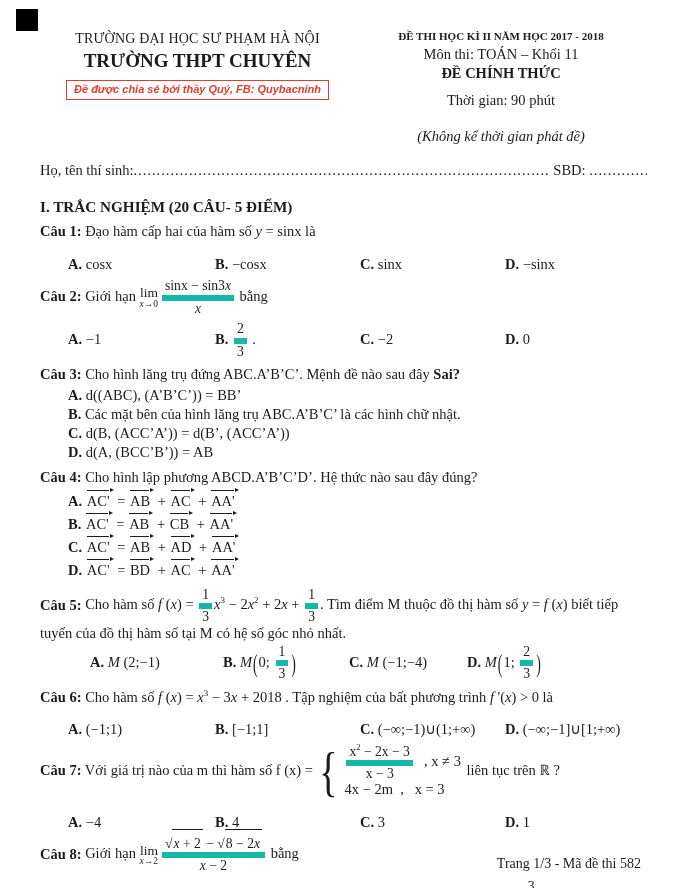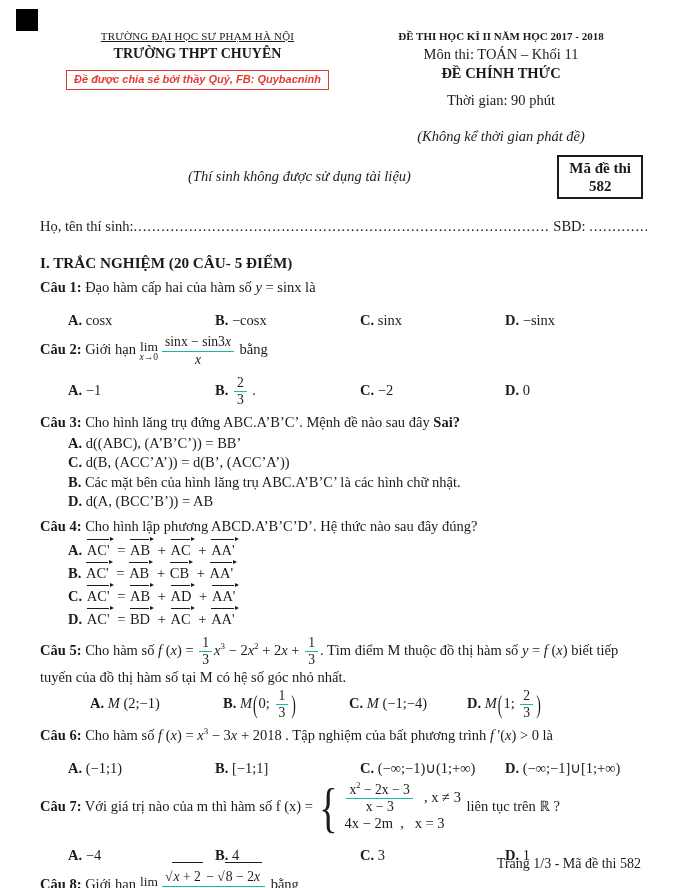--- a/index.html
+++ b/index.html
@@ -7,22 +7,22 @@
     width:687px;height:888px;background:#ffffff;overflow:hidden;position:relative;
     font-family:"Liberation Serif", serif;color:#1b1b1b;font-size:14.5px;line-height:1.25;
     -webkit-font-smoothing:antialiased;
   }
   .corner-mark{position:absolute;left:16px;top:9px;width:22px;height:22px;background:#000;}
   .page{padding:30px 40px 0 40px;}
 
   
   .hdr{display:flex;align-items:flex-start;}
   .hdr-left{width:315px;text-align:center;}
-  .hdr-left .l1{font-size:11px;letter-spacing:.2px;text-decoration:underline;}
-  .hdr-left .l2{font-size:14px;font-weight:bold;margin-top:1px;}
+  .hdr-left .l1{font-size:14px;letter-spacing:.2px;}
+  .hdr-left .l2{font-size:19px;font-weight:bold;margin-top:1px;}
   .share-box{display:inline-block;margin-top:8px;border:1px solid #e23b32;padding:2px 7px;
     color:#e23b32;font-family:"Liberation Sans",sans-serif;font-weight:bold;font-style:italic;font-size:11px;}
   .hdr-right{flex:1;text-align:center;}
   .hdr-right .t1{font-size:11px;font-weight:bold;}
   .hdr-right .t2{margin-top:1px;}
   .hdr-right .t3{font-weight:bold;margin-top:1px;}
   .hdr-right .t4{margin-top:9px;}
   .hdr-right .t5{font-style:italic;margin-top:18px;}
 
   .notice-row{position:relative;height:46px;margin-top:10px;}
@@ -54,21 +54,21 @@
   .opts.cols4b .opt:nth-child(4){flex:1;}
   .opts.cols2{flex-wrap:wrap;}
   .opts.cols2 .opt{width:292px;margin-bottom:2px;}
   .opts.lines{display:block;}
   .opts.lines .opt{display:block;line-height:1.32;}
   .opt b{font-weight:bold;}
 
   
   sup{font-size:0.62em;line-height:0;}
   .frac{display:inline-block;vertical-align:middle;text-align:center;line-height:1.05;font-size:0.94em;margin:0 2px;}
-  .frac .num{display:block;border-bottom:1px solid #14b8a6;padding:0 3px 1px 3px;}
+  .frac .num{display:block;border-bottom:6px solid #14b8a6;padding:0 3px 1px 3px;}
   .frac .den{display:block;padding:1px 3px 0 3px;}
   .lim{display:inline-block;vertical-align:middle;text-align:right;line-height:1;margin-right:2px;}
   .lim .ltop{display:block;font-size:13.5px;}
   .lim .lsub{display:block;font-size:9.5px;}
   .sqrt{white-space:nowrap;}
   .sqrt .rad{border-top:1px solid #1b1b1b;padding:6px 2px 0 1px;}
   .vec{position:relative;display:inline-block;padding:3px 4px 0 1px;}
   .vec::before{content:"";position:absolute;left:1px;right:5px;top:1px;border-top:1px solid #1b1b1b;}
   .vec::after{content:"";position:absolute;right:0;top:-1px;width:0;height:0;
     border-top:2.5px solid transparent;border-bottom:2.5px solid transparent;border-left:4.5px solid #1b1b1b;}
@@ -96,27 +96,20 @@
     </div>
     <div class="hdr-right">
       <div class="t1">ĐỀ THI HỌC KÌ II NĂM HỌC 2017 - 2018</div>
       <div class="t2">Môn thi: TOÁN – Khối 11</div>
       <div class="t3">ĐỀ CHÍNH THỨC</div>
       <div class="t4">Thời gian: 90 phút</div>
       <div class="t5">(Không kể thời gian phát đề)</div>
     </div>
   </div>
 
-  <div class="notice-row">
-    <div class="notice-text">(Thí sinh không được sử dụng tài liệu)</div>
-    <div class="code-box">
-      <div class="cb1">Mã đề thi</div>
-      <div class="cb2">582</div>
-    </div>
-  </div>
 
   <div class="name-row">
     <span>Họ, tên thí sinh:</span><span class="dots">..........................................................................................</span><span> SBD: </span><span class="dots">...........................</span>
   </div>
 
   <div class="section-title">I. TRẮC NGHIỆM (20 CÂU- 5 ĐIỂM)</div>
 
   <div id="questions">
       <div class="q">
         <div class="stem"><b class="qlbl">Câu 1:</b><span> Đạo hàm cấp hai của hàm số  <i>y</i> = sinx  là</span></div>
@@ -133,22 +126,22 @@
           <span class="opt"><b>A. </b><span>−1</span></span>
           <span class="opt"><b>B. </b><span><span class="frac"><span class="num">2</span><span class="den">3</span></span> .</span></span>
           <span class="opt"><b>C. </b><span>−2</span></span>
           <span class="opt"><b>D. </b><span>0</span></span>
         </div>
       </div>
       <div class="q">
         <div class="stem"><b class="qlbl">Câu 3:</b><span> Cho hình lăng trụ đứng  ABC.A’B’C’. Mệnh đề nào sau đây <b>Sai?</b></span></div>
         <div class="opts lines">
           <span class="opt"><b>A. </b><span>d((ABC), (A’B’C’)) = BB’</span></span>
+          <span class="opt"><b>B. </b><span>Các mặt bên của hình lăng trụ ABC.A’B’C’ là các hình chữ nhật.</span></span>
           <span class="opt"><b>C. </b><span>d(B, (ACC’A’)) = d(B’, (ACC’A’))</span></span>
-          <span class="opt"><b>B. </b><span>Các mặt bên của hình lăng trụ ABC.A’B’C’ là các hình chữ nhật.</span></span>
           <span class="opt"><b>D. </b><span>d(A, (BCC’B’)) = AB</span></span>
         </div>
       </div>
       <div class="q">
         <div class="stem"><b class="qlbl">Câu 4:</b><span> Cho hình lập phương ABCD.A’B’C’D’. Hệ thức nào sau đây đúng?</span></div>
         <div class="opts cols2">
           <span class="opt"><b>A. </b><span><span class="vec">AC'</span> = <span class="vec">AB</span> + <span class="vec">AC</span> + <span class="vec">AA'</span></span></span>
           <span class="opt"><b>B. </b><span><span class="vec">AC'</span> = <span class="vec">AB</span> + <span class="vec">CB</span> + <span class="vec">AA'</span></span></span>
           <span class="opt"><b>C. </b><span><span class="vec">AC'</span> = <span class="vec">AB</span> + <span class="vec">AD</span> + <span class="vec">AA'</span></span></span>
           <span class="opt"><b>D. </b><span><span class="vec">AC'</span> = <span class="vec">BD</span> + <span class="vec">AC</span> + <span class="vec">AA'</span></span></span>

